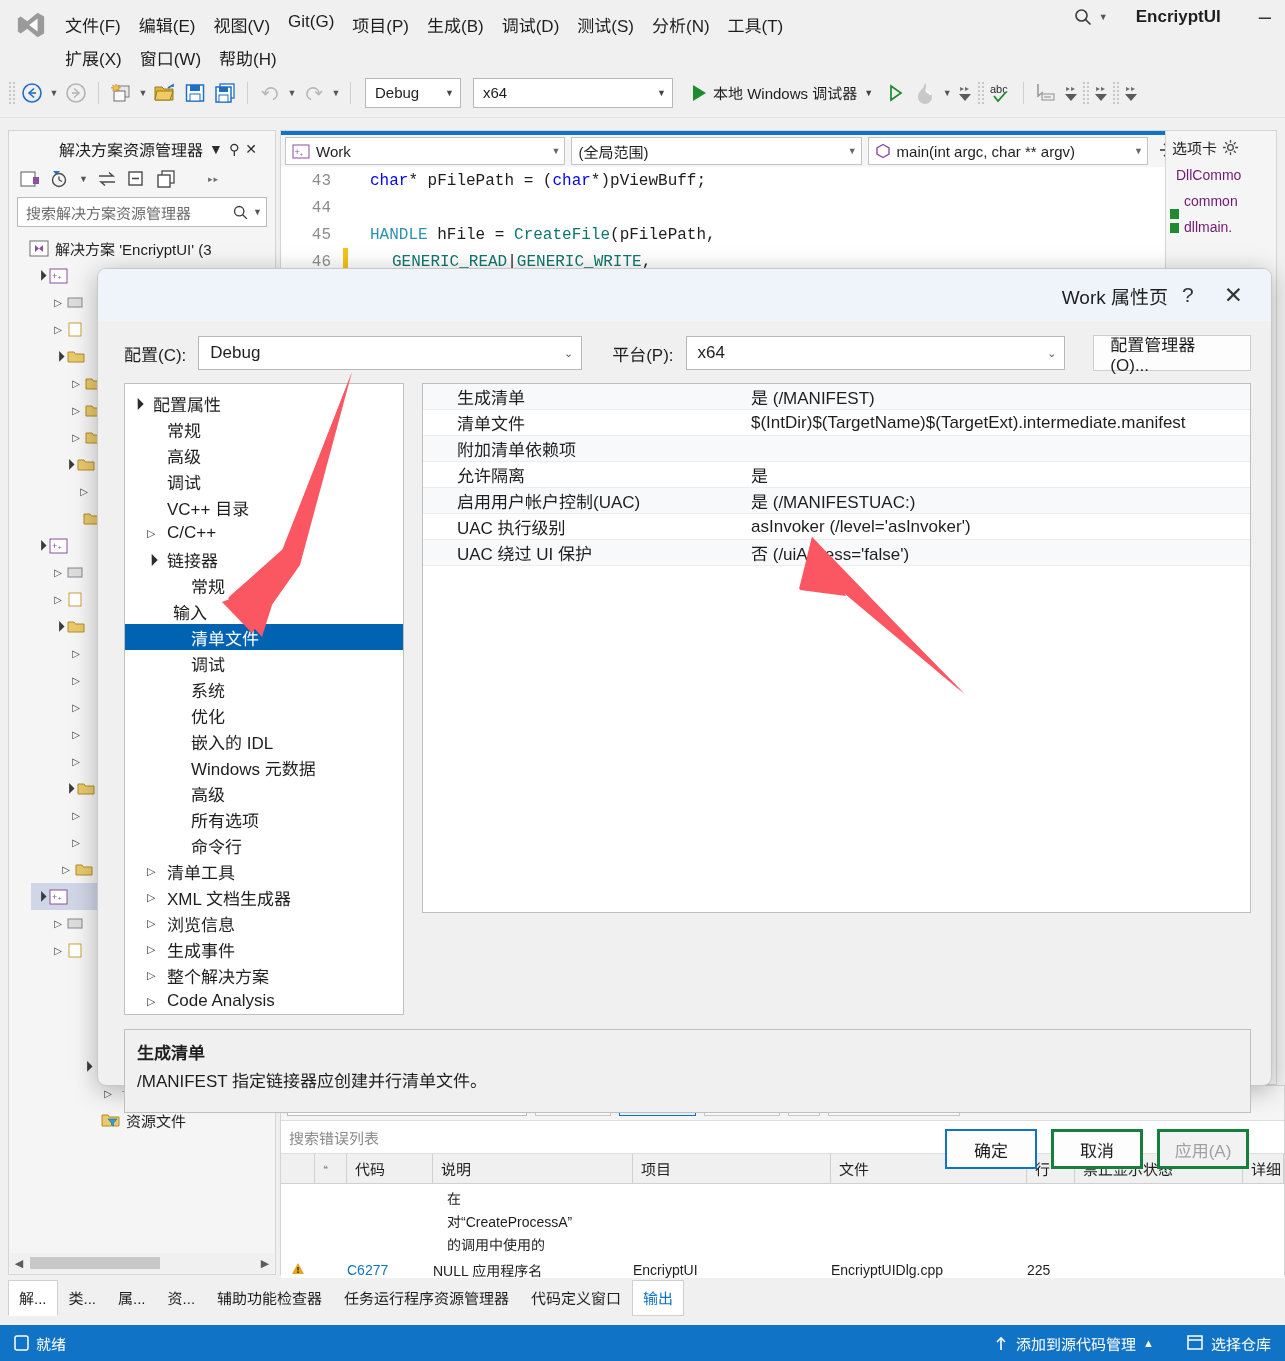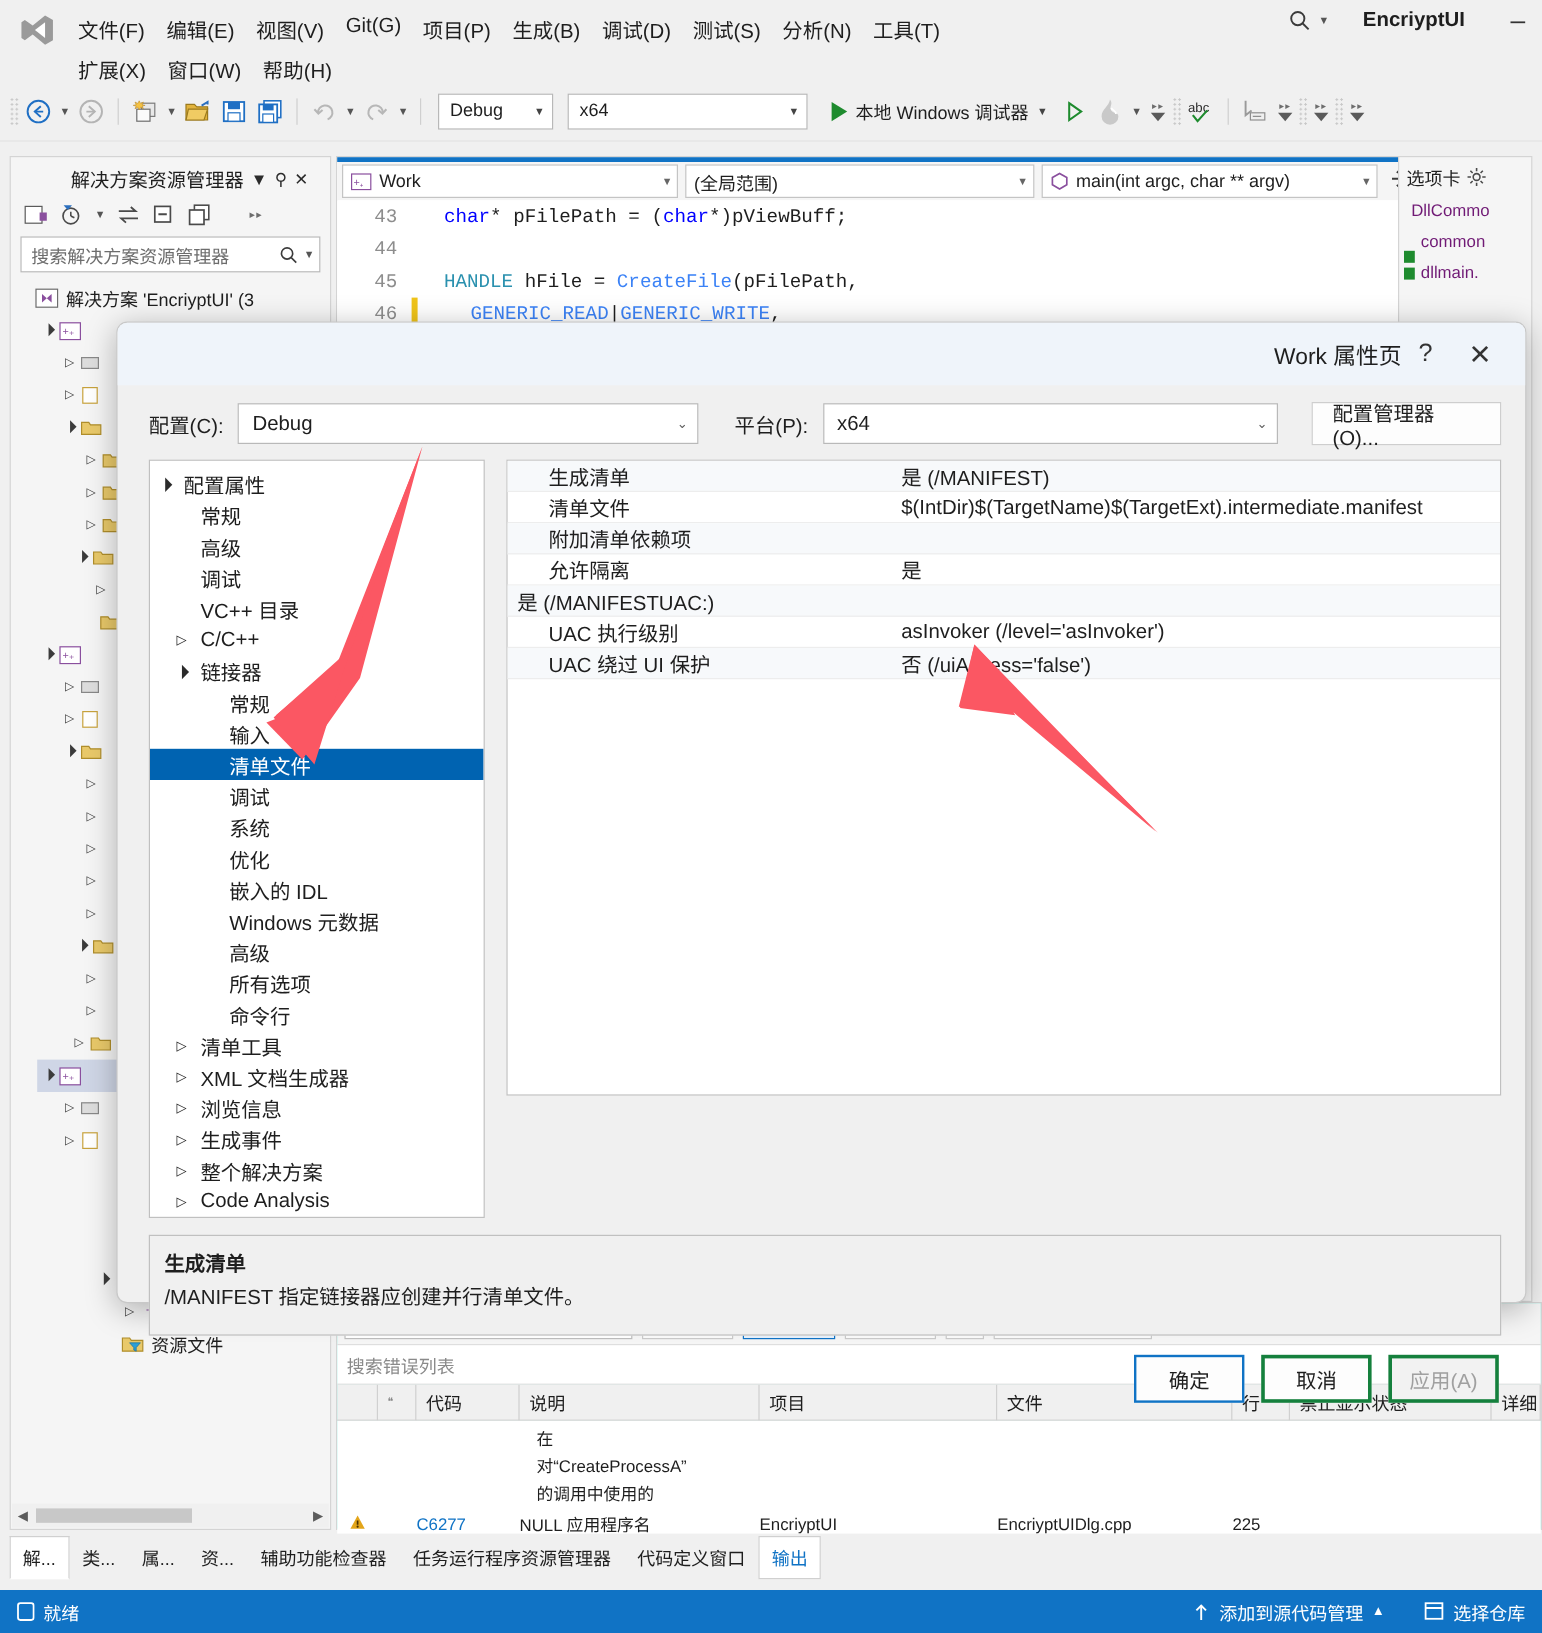--- a/index.html
+++ b/index.html
@@ -81,21 +81,21 @@
   .nav-combo { height:28px; background:#fff; border:1px solid #c4c4c4; display:flex; align-items:center; padding:0 4px 0 6px; font-size:15px; gap:6px; cursor:default;}
   .nav-combo .cv { flex:1; white-space:nowrap; overflow:hidden; }
   .nav-combo .ca { font-size:9px; color:#666; }
   .codearea { position:relative; height:110px; background:#fff; font-family:"Liberation Mono","DejaVu Sans Mono",monospace; font-size:16px;}
   .cl { display:flex; height:27px; align-items:center; }
   .gut { width:62px; text-align:right; padding-right:12px; color:#8d8d8d; font-size:16px; }
   .chg { width:5px; height:27px; }
   .ind { width:22px; }
   .kw-blue { color:#2b91af; }
   .kw-dark { color:#0000ff; }
-  .kw-purple { color:#3b82f6; }
+  .kw-purple { color:#0f766e; }
   .plain { color:#1e1e1e; }
 
   
   #right-panel { position:absolute; left:1165px; top:130px; width:112px; height:955px; background:#f5f5f5; border:1px solid #d4d4d4; }
   .rp-head { display:flex; align-items:center; gap:5px; padding:6px 4px 4px 6px; font-size:15px;}
   .rp-item { padding:5px 6px 5px 10px; font-size:14px; color:#701a75; white-space:nowrap; overflow:hidden;}
 
   
   #errlist { position:absolute; left:280px; top:1085px; width:1005px; height:190px; background:#5eead4; border:1px solid #d4d4d4;}
   .el-toolbar { height:34px; display:flex; align-items:center; gap:8px; padding:2px 6px; overflow:hidden; background:#f5f5f5;}
@@ -796,21 +796,21 @@
             <span class="pt-tw closed"></span>
             <span>C/C++</span>
           </div>
         <div class="pt-row" style="padding-left:22px;">
             <span class="pt-tw open"></span>
             <span>链接器</span>
           </div>
         <div class="pt-row" style="padding-left:66px;">
             <span>常规</span>
           </div>
-        <div class="pt-row" style="padding-left:66px;">
+        <div class="pt-row" style="padding-left:48px;">
             <span>输入</span>
           </div>
         <div class="pt-row sel" style="padding-left:66px;">
             <span>清单文件</span>
           </div>
         <div class="pt-row" style="padding-left:66px;">
             <span>调试</span>
           </div>
         <div class="pt-row" style="padding-left:66px;">
             <span>系统</span>
@@ -870,20 +870,21 @@
         </div>
         <div class="pg-row">
           <span class="pg-name">附加清单依赖项</span>
           <span class="pg-val"></span>
         </div>
         <div class="pg-row">
           <span class="pg-name">允许隔离</span>
           <span class="pg-val">是</span>
         </div>
         <div class="pg-row">
+          <span class="pg-name">启用用户帐户控制(UAC)</span>
           <span class="pg-val">是 (/MANIFESTUAC:)</span>
         </div>
         <div class="pg-row">
           <span class="pg-name">UAC 执行级别</span>
           <span class="pg-val">asInvoker (/level='asInvoker')</span>
         </div>
         <div class="pg-row">
           <span class="pg-name">UAC 绕过 UI 保护</span>
           <span class="pg-val">否 (/uiAccess='false')</span>
         </div>

